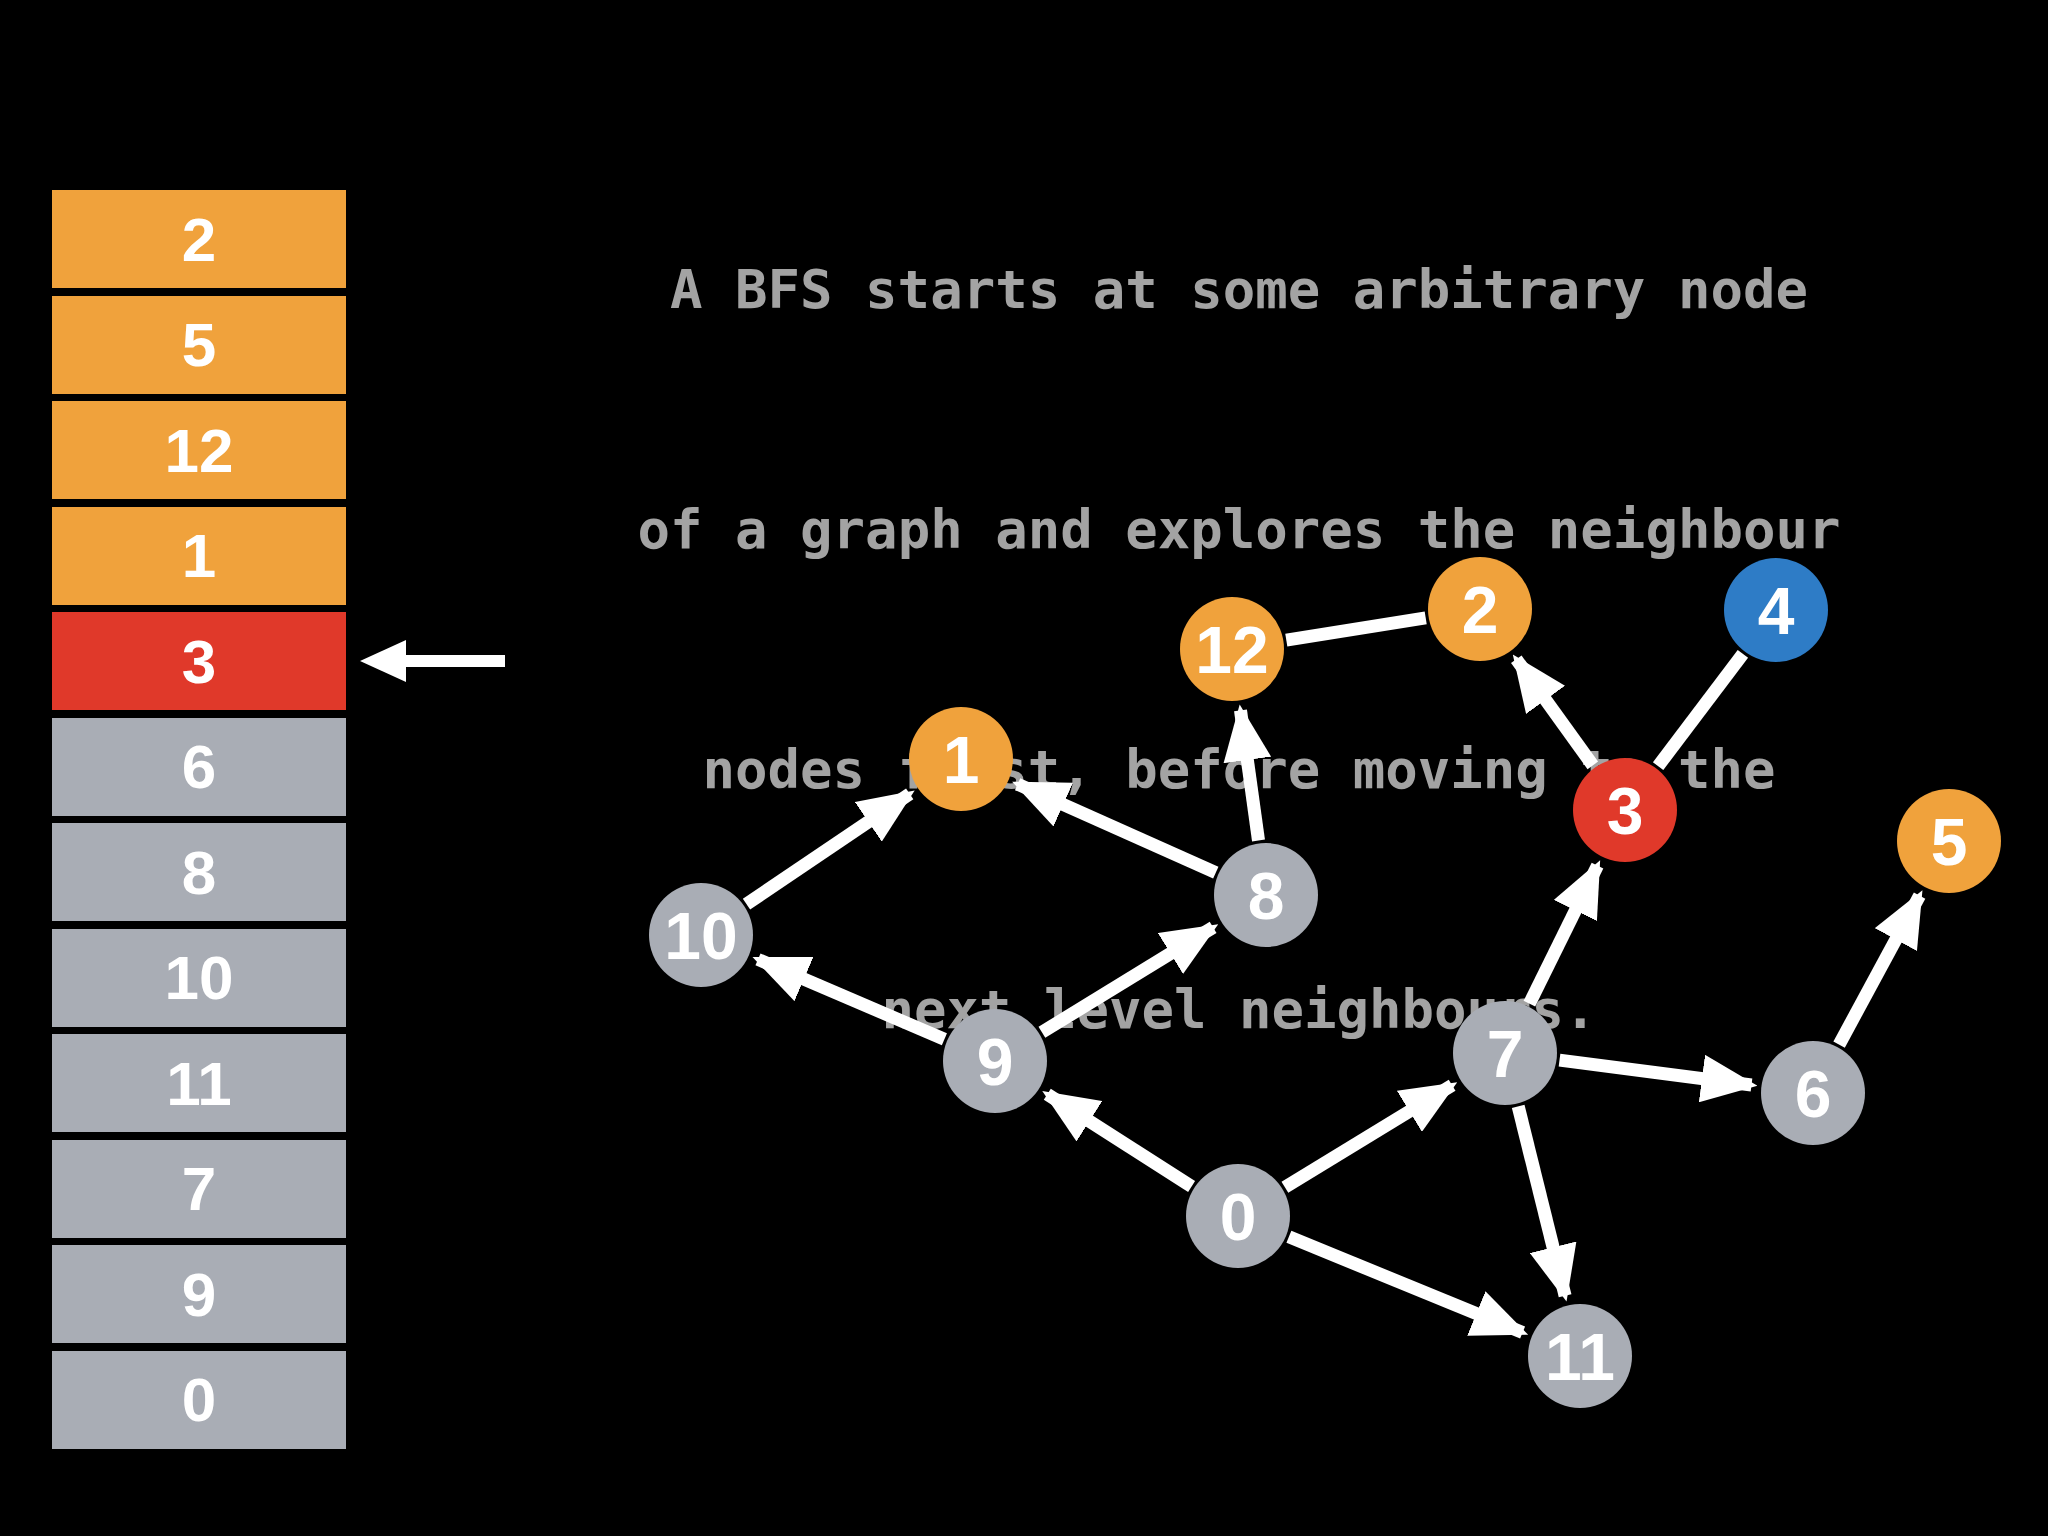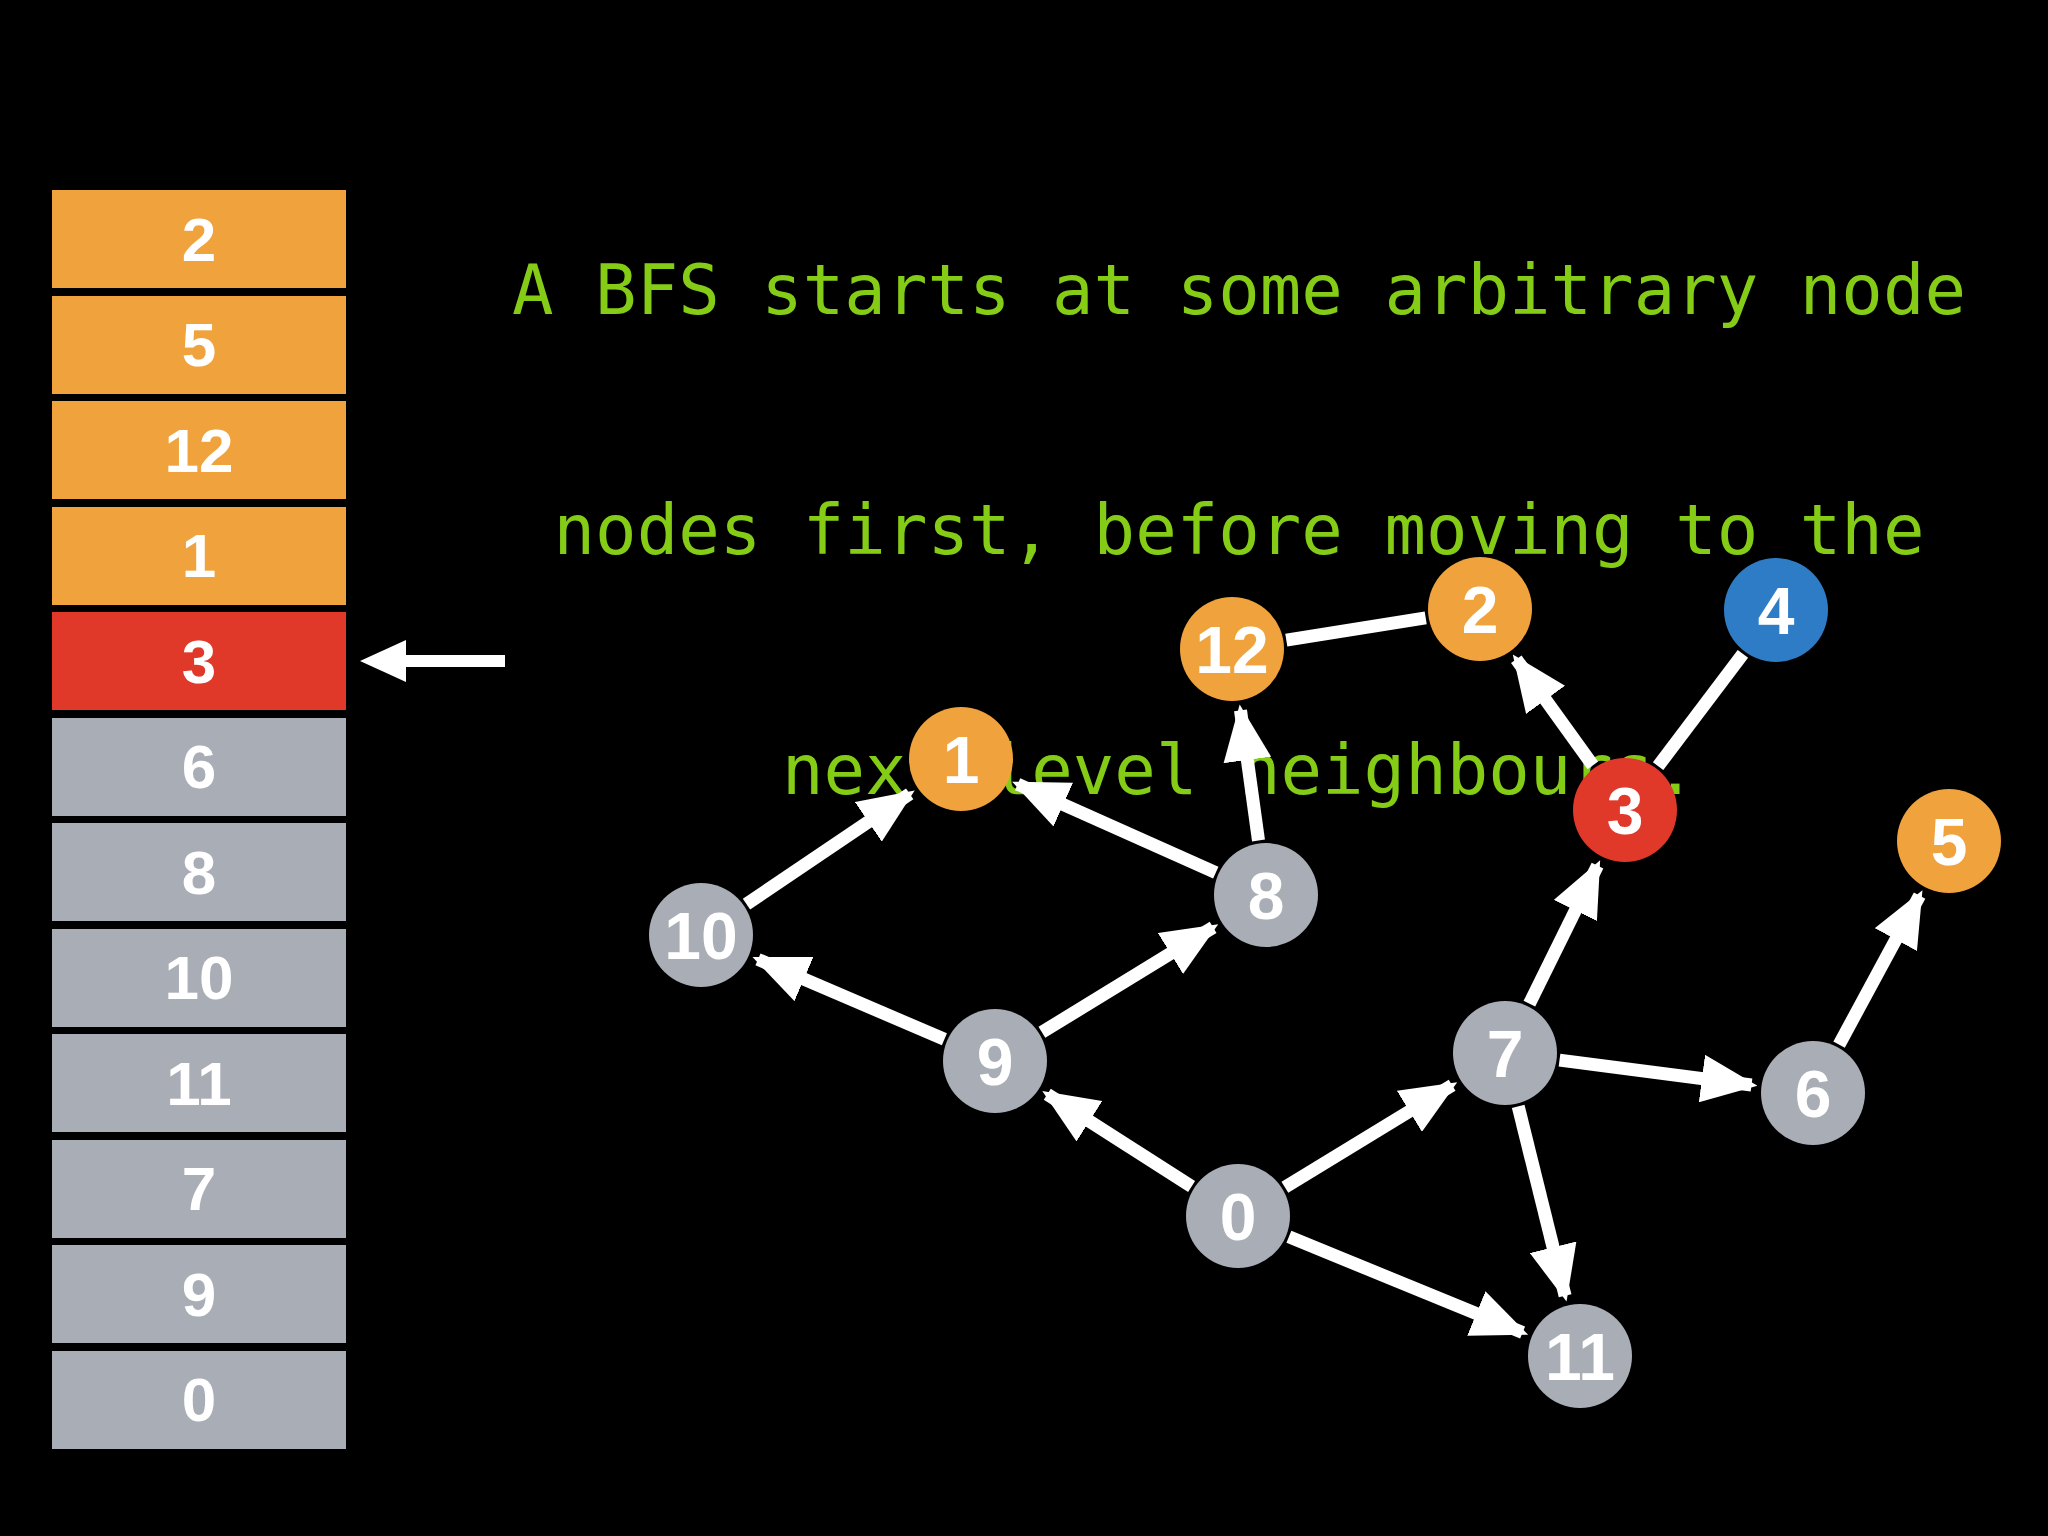--- a/index.html
+++ b/index.html
@@ -9,25 +9,26 @@
     height: 1536px;
     overflow: hidden;
     font-family: "Liberation Sans", sans-serif;
   }
   .slide-title {
     position: absolute;
     left: 430px;
     top: 90px;
     width: 1618px;
     text-align: center;
-    color: #84cc16;
+    color: #a3a3a3;
     font-family: "DejaVu Sans Mono", monospace;
-    font-size: 69px;
+    font-size: 54px;
     line-height: 80px;
     white-space: pre;
+    font-weight: bold;
   }
   .queue {
     position: absolute;
     left: 52px;
     top: 190px;
     width: 294px;
   }
   .queue-item {
     width: 294px;
     height: 98px;
@@ -54,20 +55,21 @@
     fill: #ffffff;
     text-anchor: middle;
   }
   .graph-edge { stroke-linecap: butt; }
 </style>
 </head>
 <body>
 
 <div class="slide-title">
   <div>A BFS starts at some arbitrary node</div>
+  <div>of a graph and explores the neighbour</div>
   <div>nodes first, before moving to the</div>
   <div>next level neighbours.</div>
 </div>
 
 <div class="queue" id="queue">
     <div class="queue-item" style="background: rgb(240, 162, 60);">
       <span>2</span>
     </div>
     <div class="queue-item" style="background: rgb(240, 162, 60);">
       <span>5</span>

